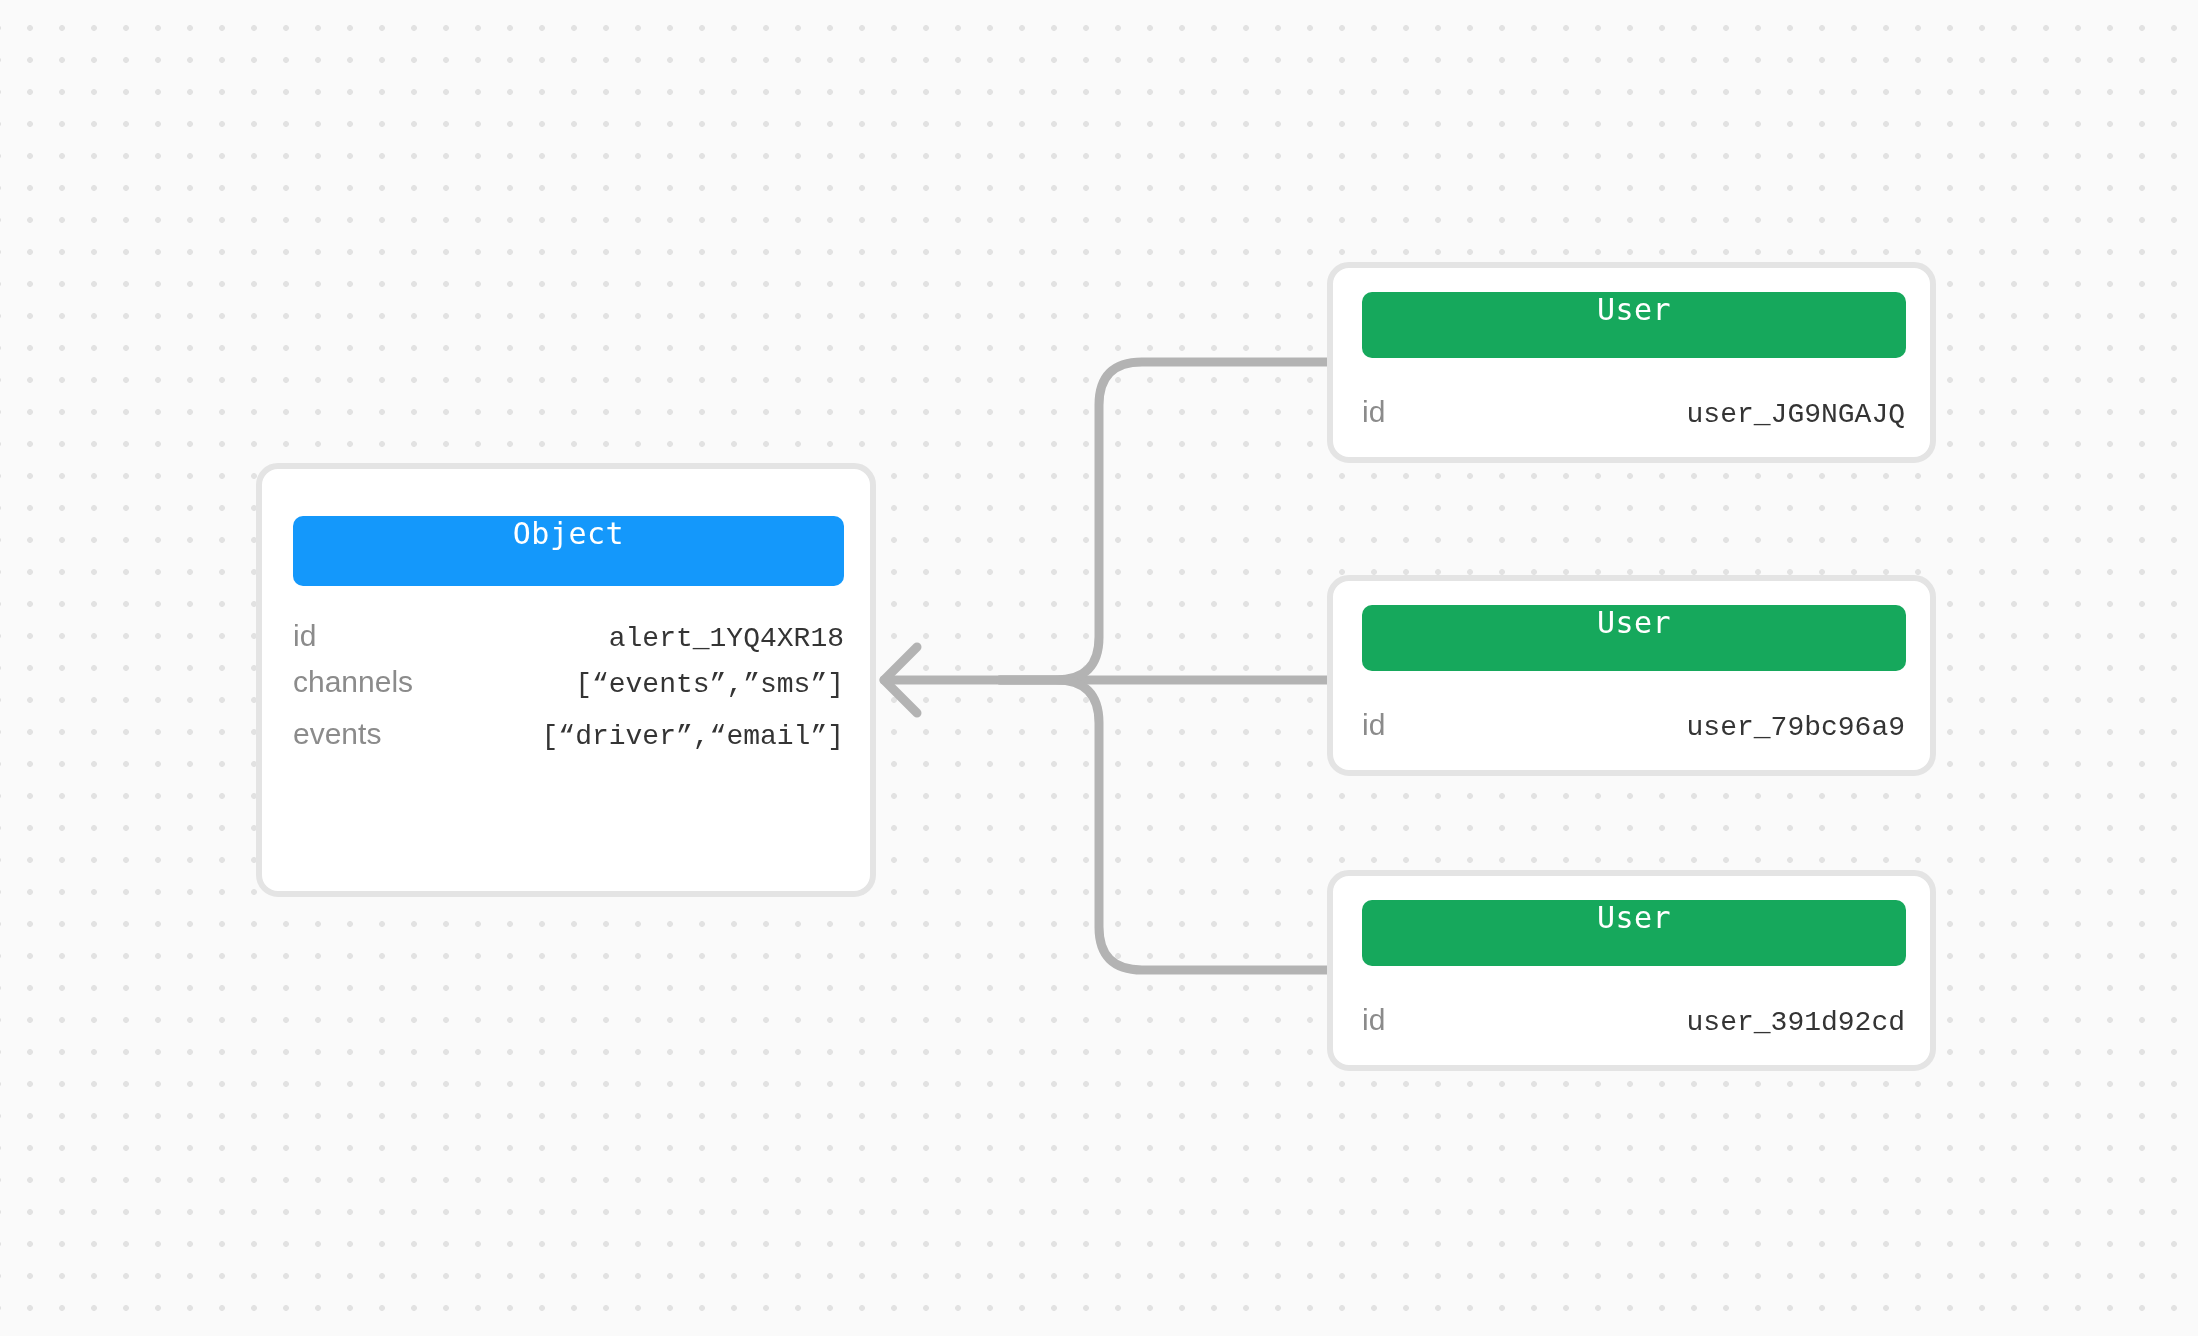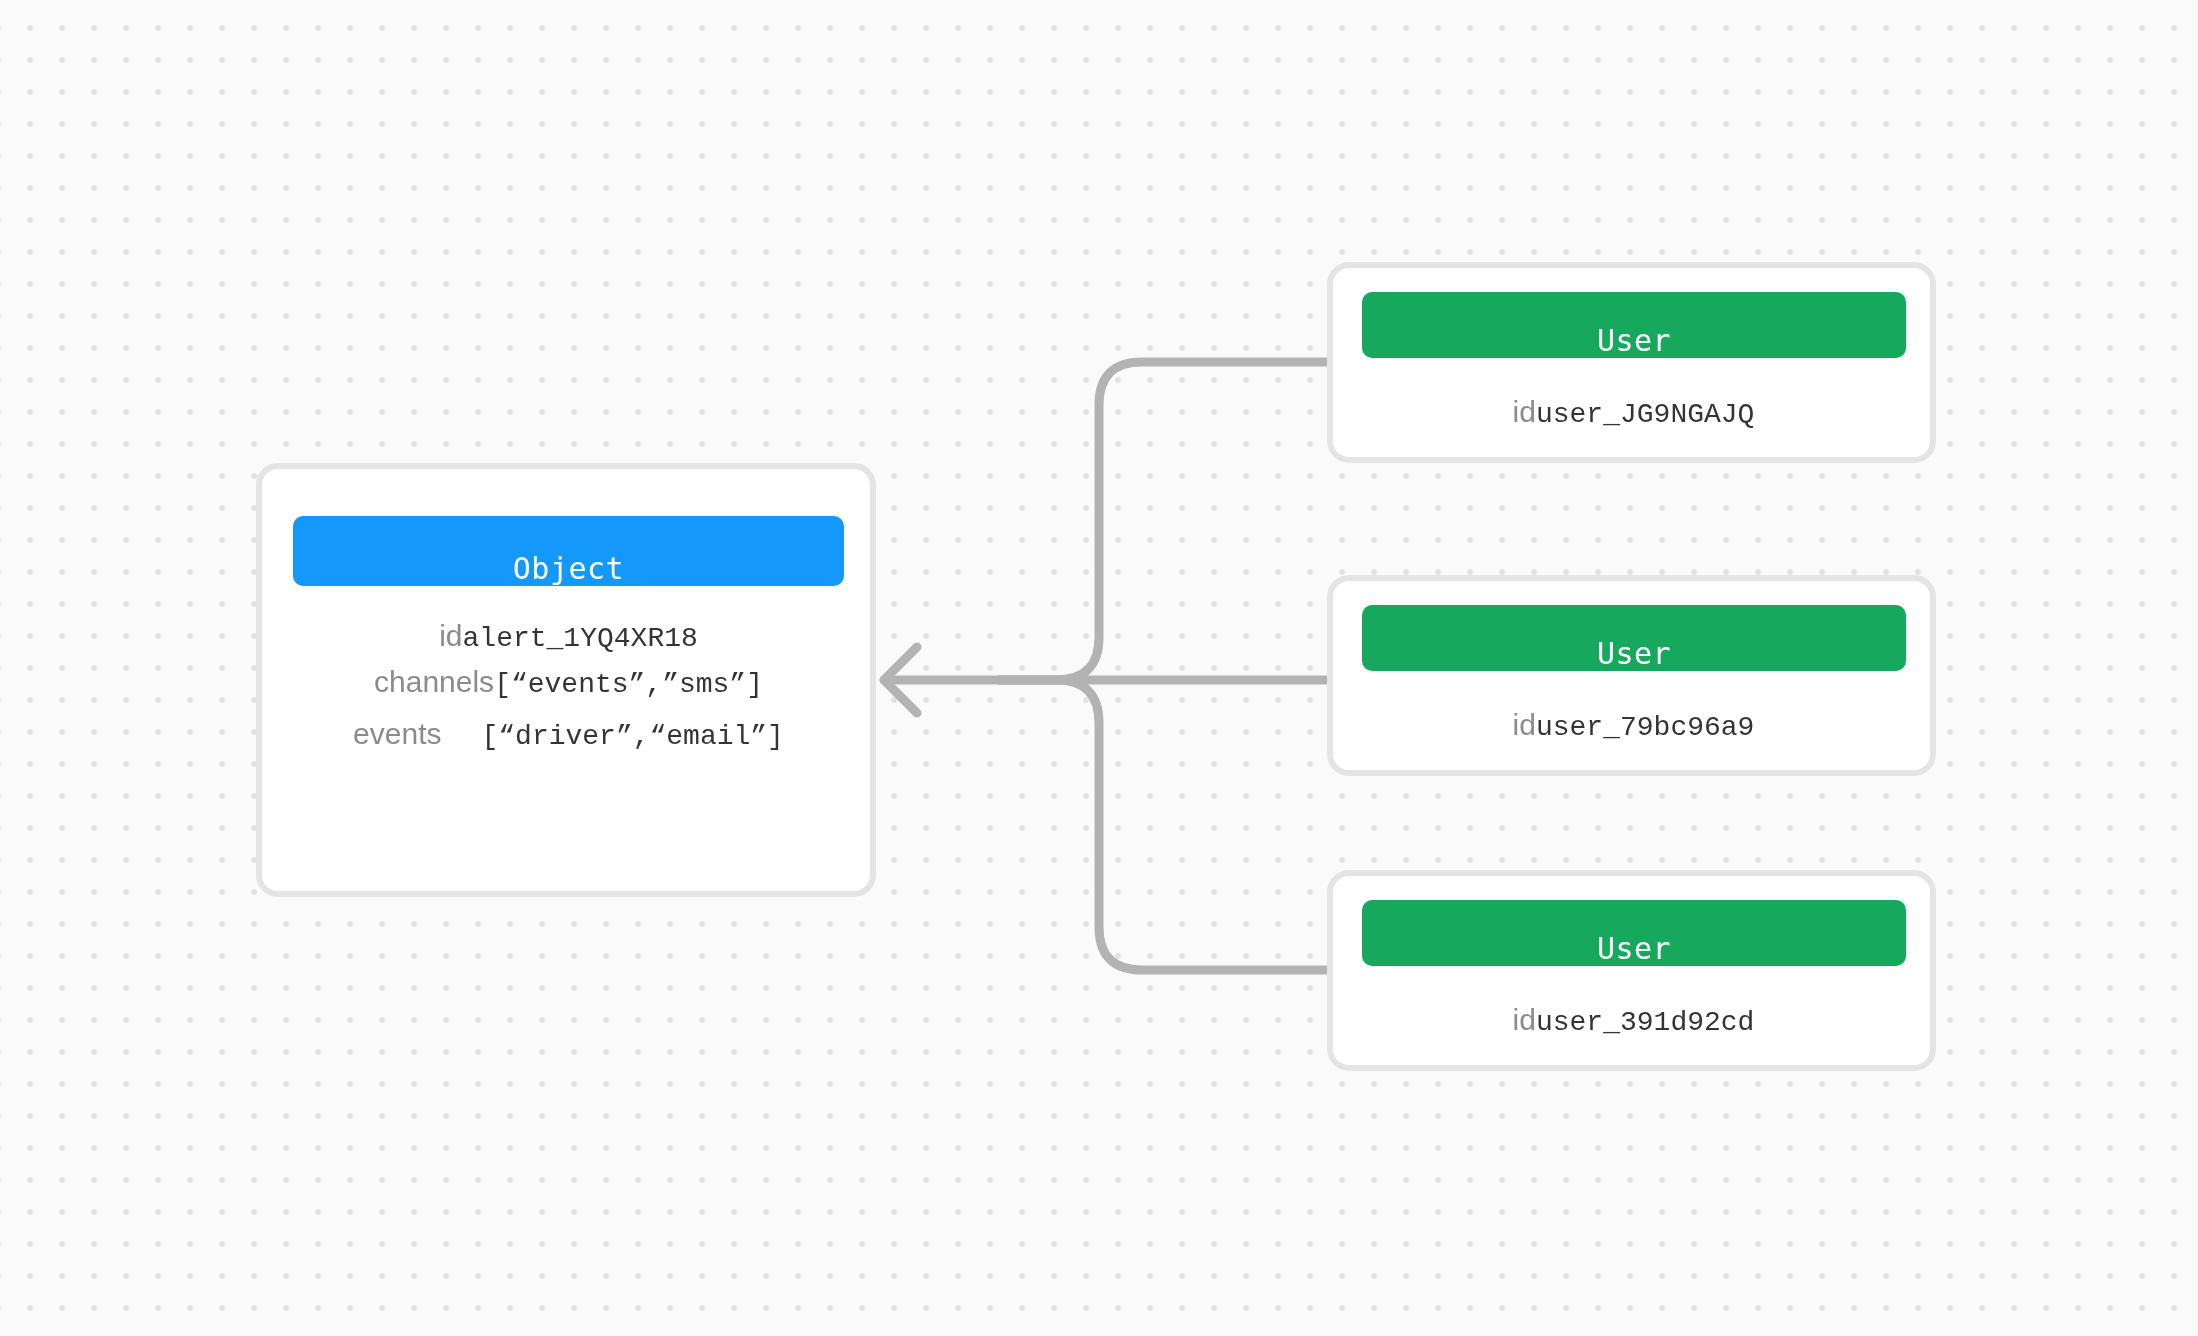--- a/index.html
+++ b/index.html
@@ -39,42 +39,42 @@
   .card {
     position: absolute;
     background: var(--card-background);
     border: 6px solid var(--card-border);
     border-radius: 22px;
   }
   .card-header {
     height: 70px;
     border-radius: 10px;
     display: flex;
-    align-items: flex-end;
+    align-items: flex-start;
     justify-content: center;
     font-family: "DejaVu Sans Mono", monospace;
     font-size: 30px;
     font-weight: 500;
     letter-spacing: 0.5px;
     color: var(--header-text);
   }
   .object-card { left: 256px; top: 463px; width: 620px; height: 434px; }
   .object-card .card-header { margin: 47px 26px 0 31px; background: var(--object-header); }
   .object-card .rows { padding: 0 26px 0 31px; }
 
   .user-card { left: 1327px; width: 609px; height: 201px; }
   .user-card .card-header { margin: 24px 24px 0 29px; height: 66px; background: var(--user-header); }
   .user-card .rows { padding: 0 25px 0 29px; }
   .user-card-1 { top: 262px; }
   .user-card-2 { top: 575px; }
   .user-card-3 { top: 870px; }
 
   .row {
     display: flex;
-    justify-content: center;
+    justify-content: space-between;
     align-items: baseline;
     line-height: 42px;
   }
   .row .label {
     font-family: "Liberation Sans", sans-serif;
     font-size: 30px;
     color: var(--label-text);
     white-space: nowrap;
   }
   .row .value {

